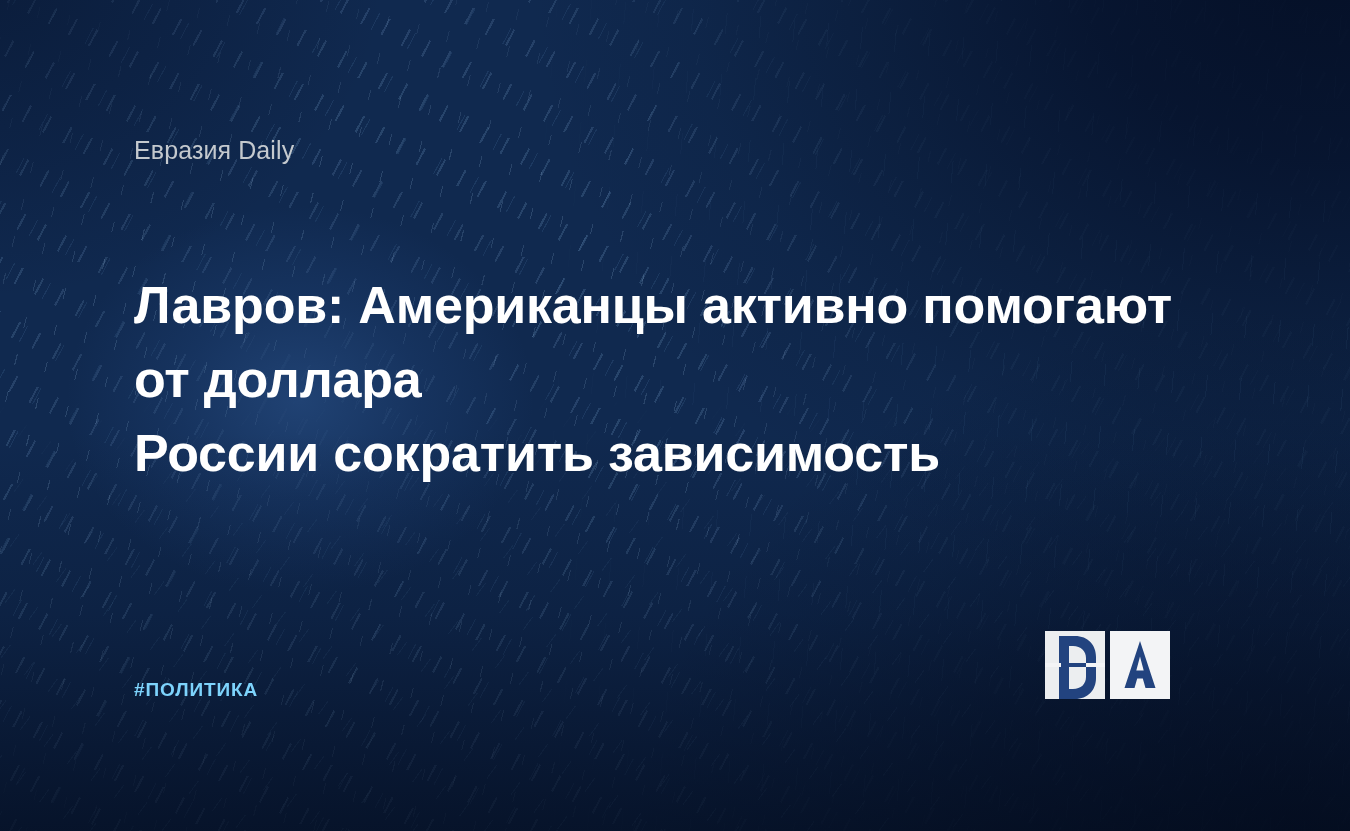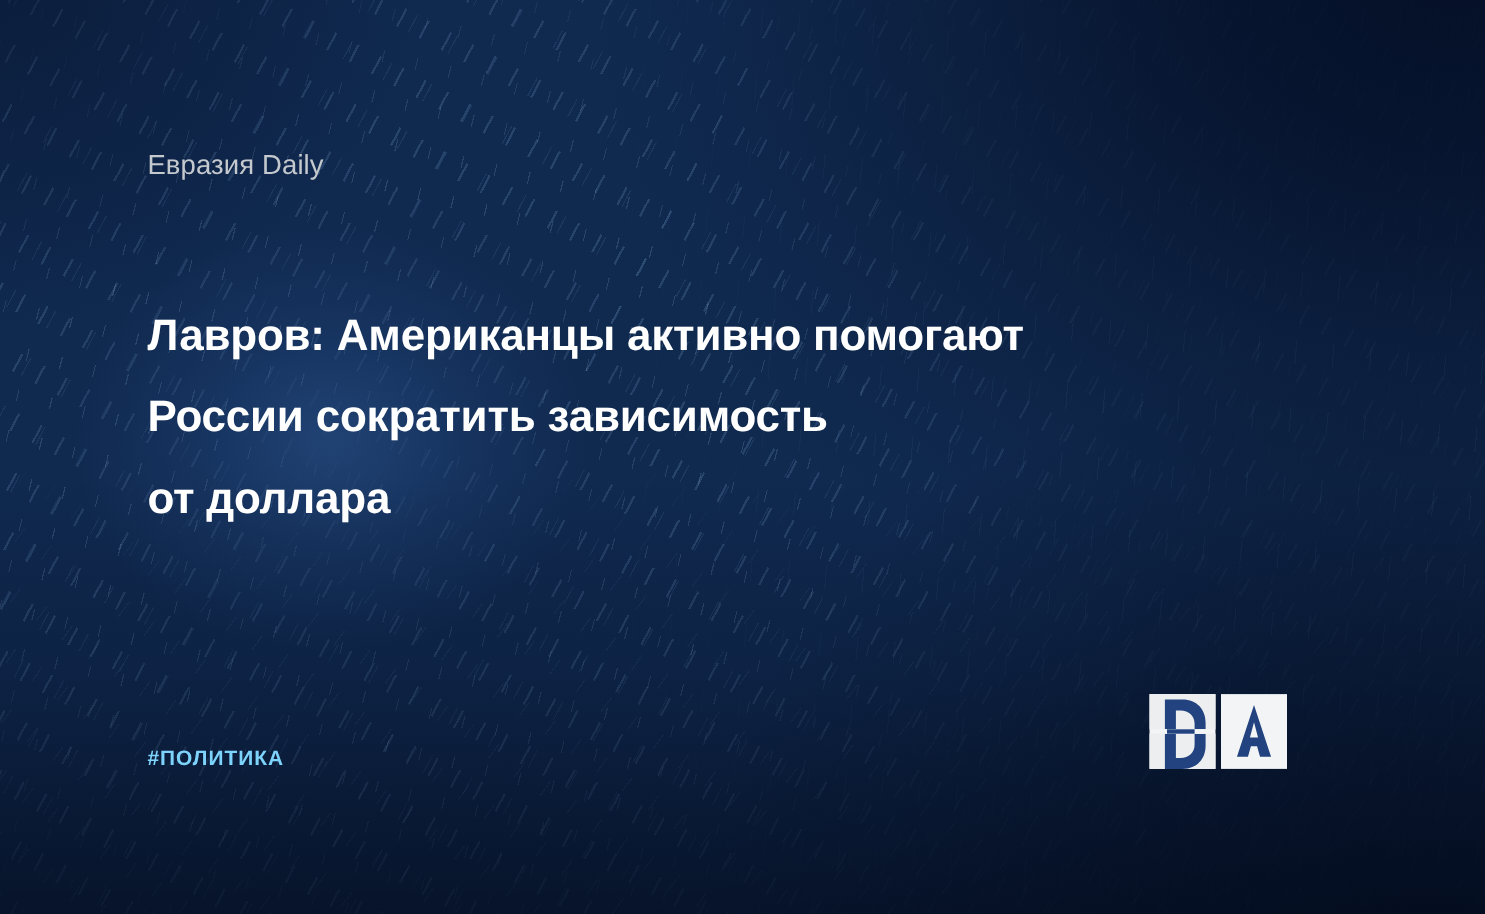--- a/index.html
+++ b/index.html
@@ -203,21 +203,21 @@
     color: #c4c9ce;
     letter-spacing: 0.1px;
     white-space: nowrap;
   }
 
   .headline {
     position: absolute;
     left: 134px;
     top: 268px;
     width: 1130px;
-    font-size: 40px;
+    font-size: 52px;
     font-weight: bold;
     line-height: 74px;
     color: #ffffff;
     letter-spacing: -0.2px;
   }
   .headline .hl-line { display: block; white-space: nowrap; }
 
   .tag {
     position: absolute;
     left: 134px;
@@ -287,22 +287,22 @@
   <div class="bg-layer bg-vignette-tr"></div>
   <div class="bg-layer bg-vignette-br"></div>
   <div class="bg-layer bg-vignette-bottom"></div>
 
   <div class="content">
 
     <div class="brand">Евразия Daily</div>
 
     <div class="headline">
       <span class="hl-line">Лавров: Американцы активно помогают</span>
+      <span class="hl-line">от доллара</span>
       <span class="hl-line">России сократить зависимость</span>
-      <span class="hl-line">от доллара</span>
     </div>
 
     <div class="tag">#ПОЛИТИКА</div>
 
     <div class="logo">
 
       <div class="logo-tile">
         <svg width="60" height="68" viewBox="0 0 60 68" aria-hidden="true">
           <g fill="#22437f">
             <rect x="16" y="11" width="10" height="46"></rect>

